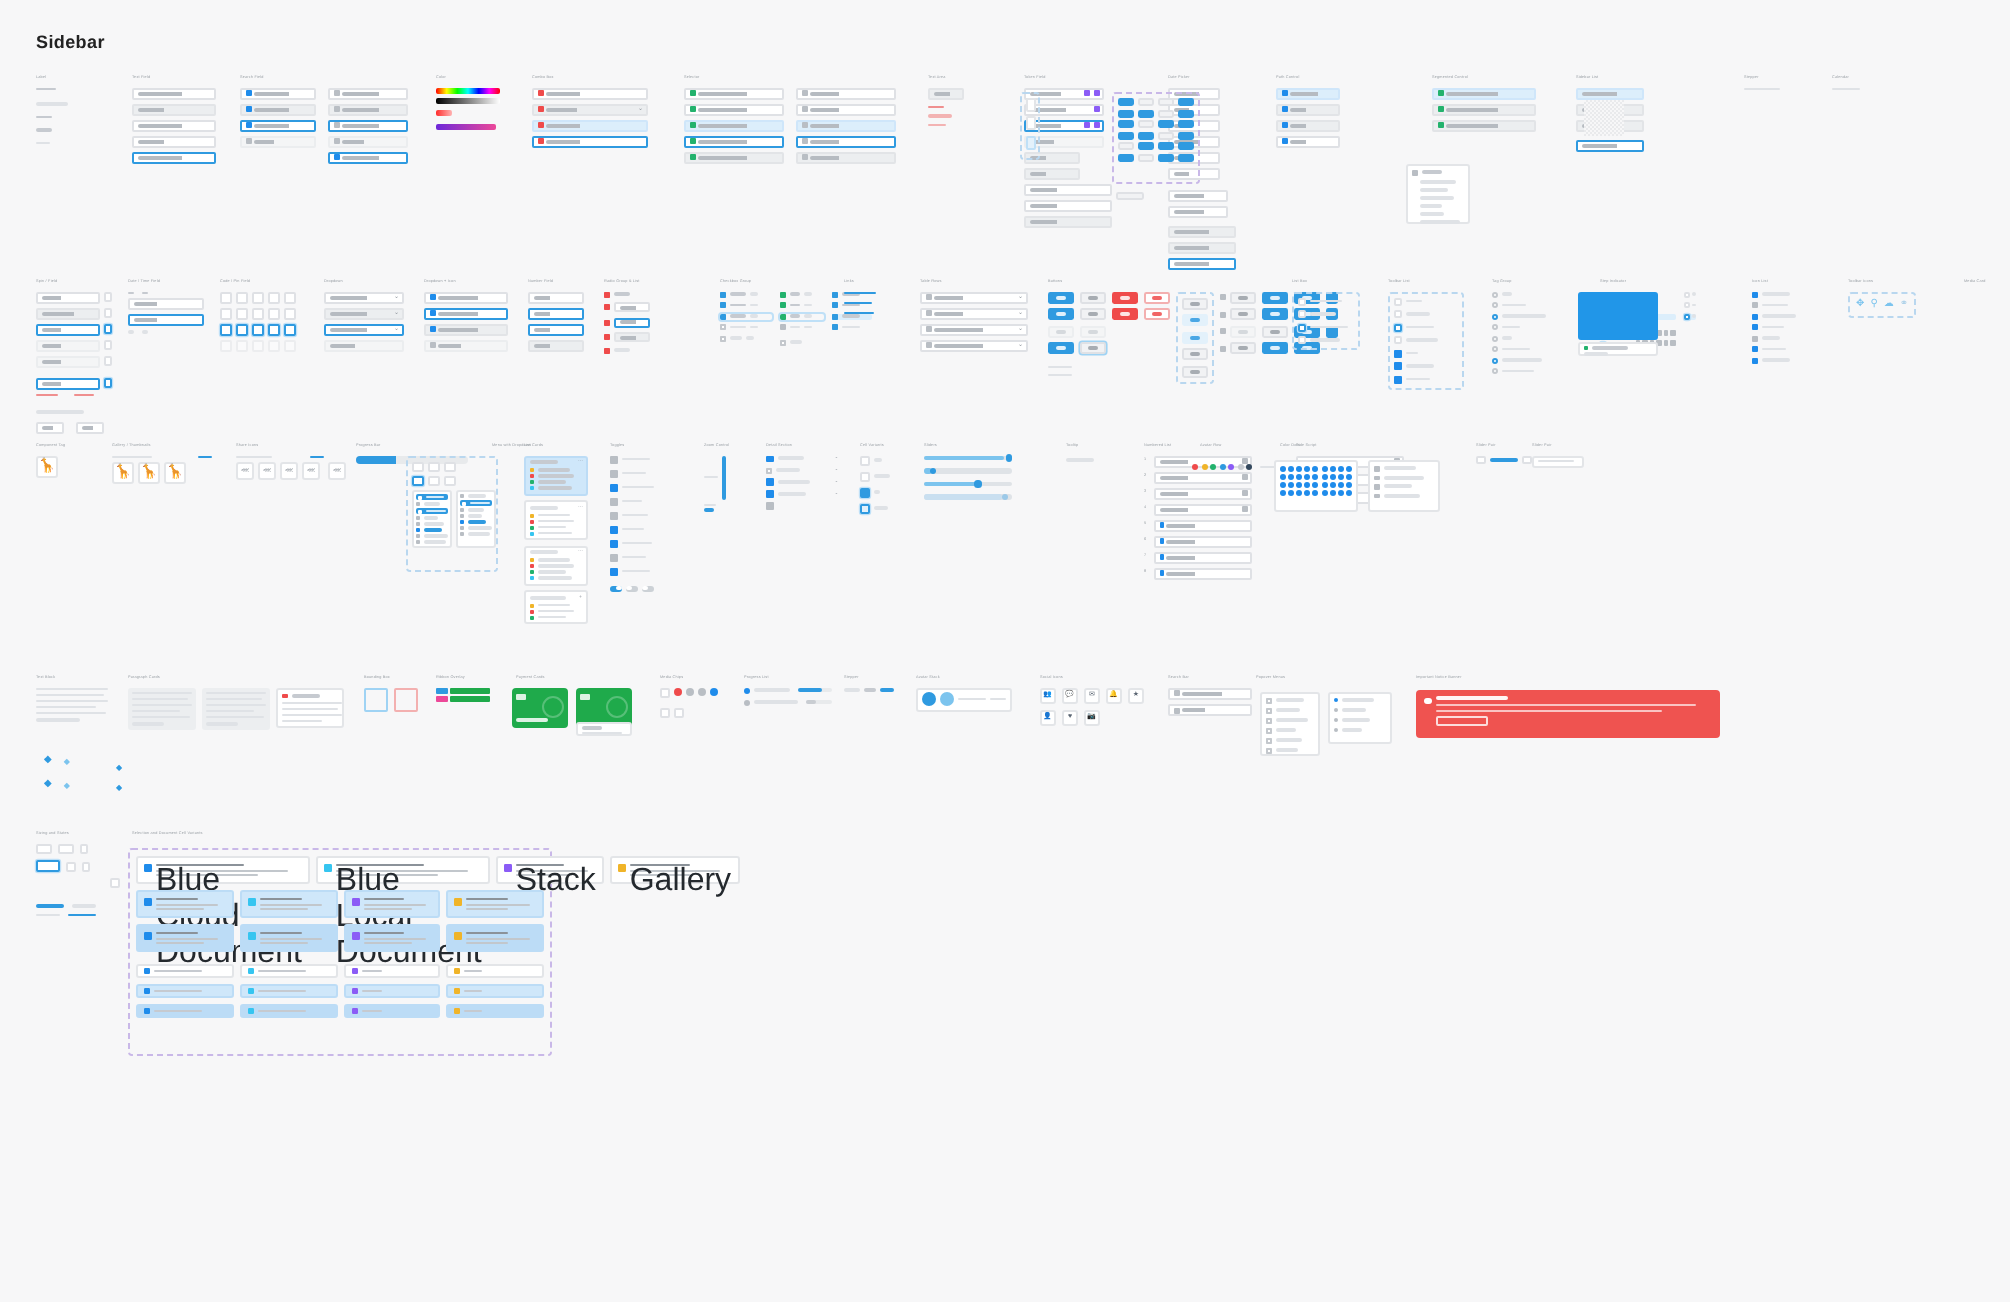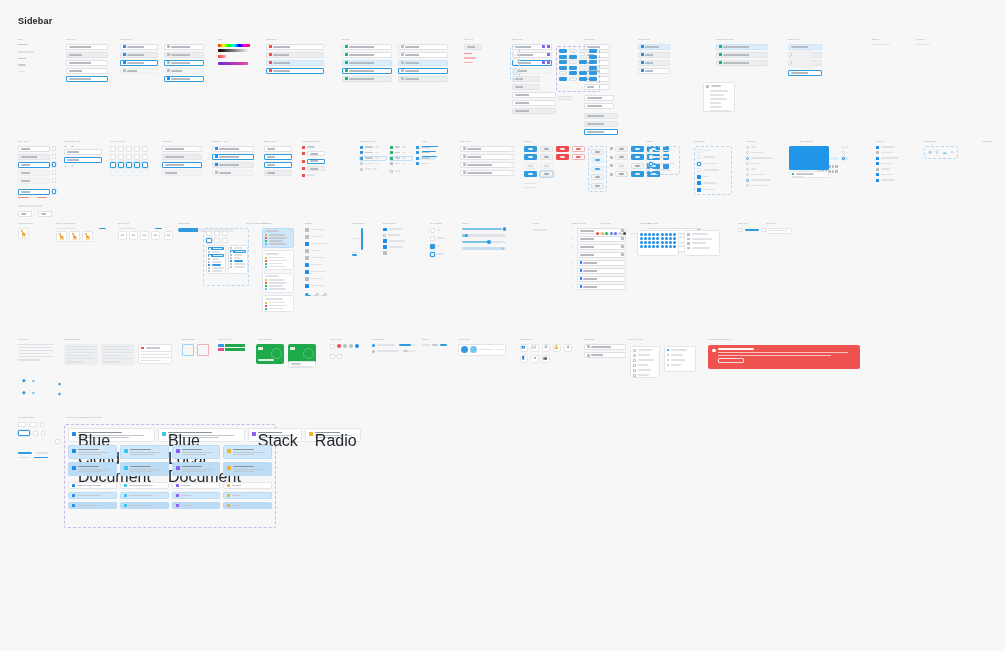--- a/index.html
+++ b/index.html
@@ -2032,21 +2032,21 @@
         <span class="ic" style="background:#8b5cf6"></span>
         <div class="bd">
           <div class="t">Stack</div>
           <div class="s"></div>
           <div class="s" style="width:70%"></div>
         </div>
       </div>
     <div class="tile">
         <span class="ic" style="background:#f0b429"></span>
         <div class="bd">
-          <div class="t">Radio</div>
+          <div class="t">Gallery</div>
           <div class="s"></div>
           <div class="s" style="width:60%"></div>
         </div>
       </div>
   </div>
 
   <div class="tilegrid" style="margin-top:3px">
     <div class="tile sel">
         <span class="ic" style="background:#1f8ceb"></span>
         <div class="bd">

